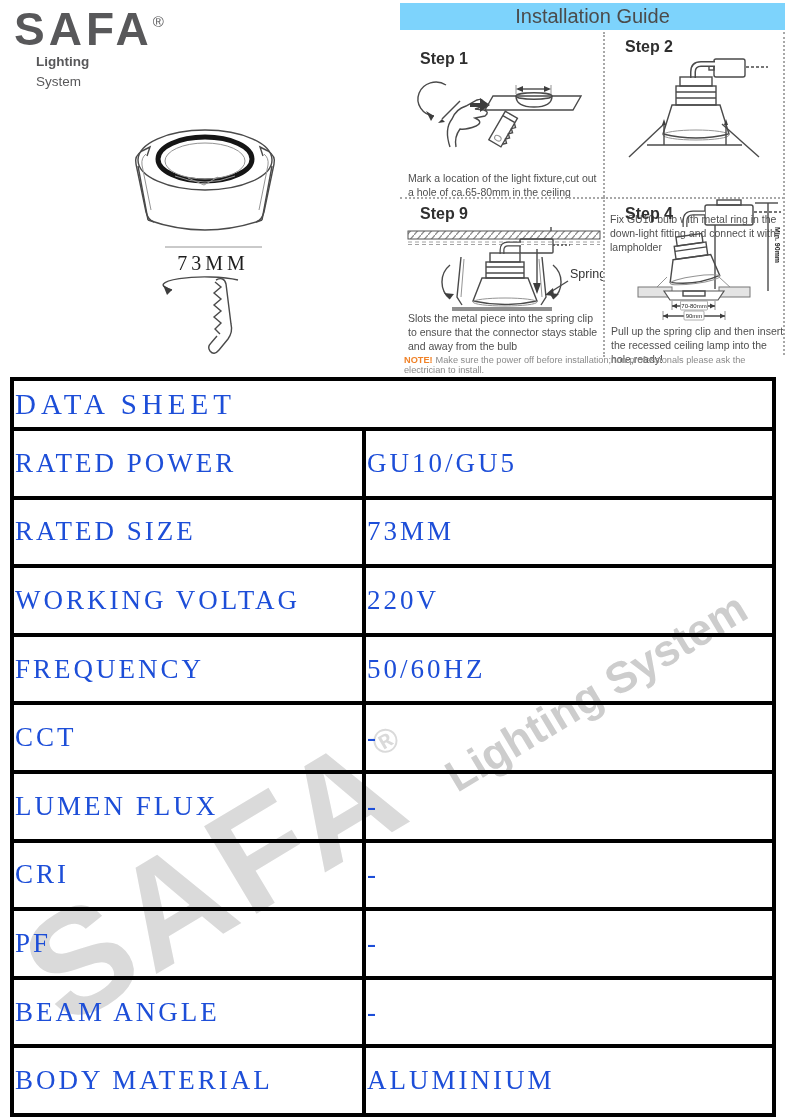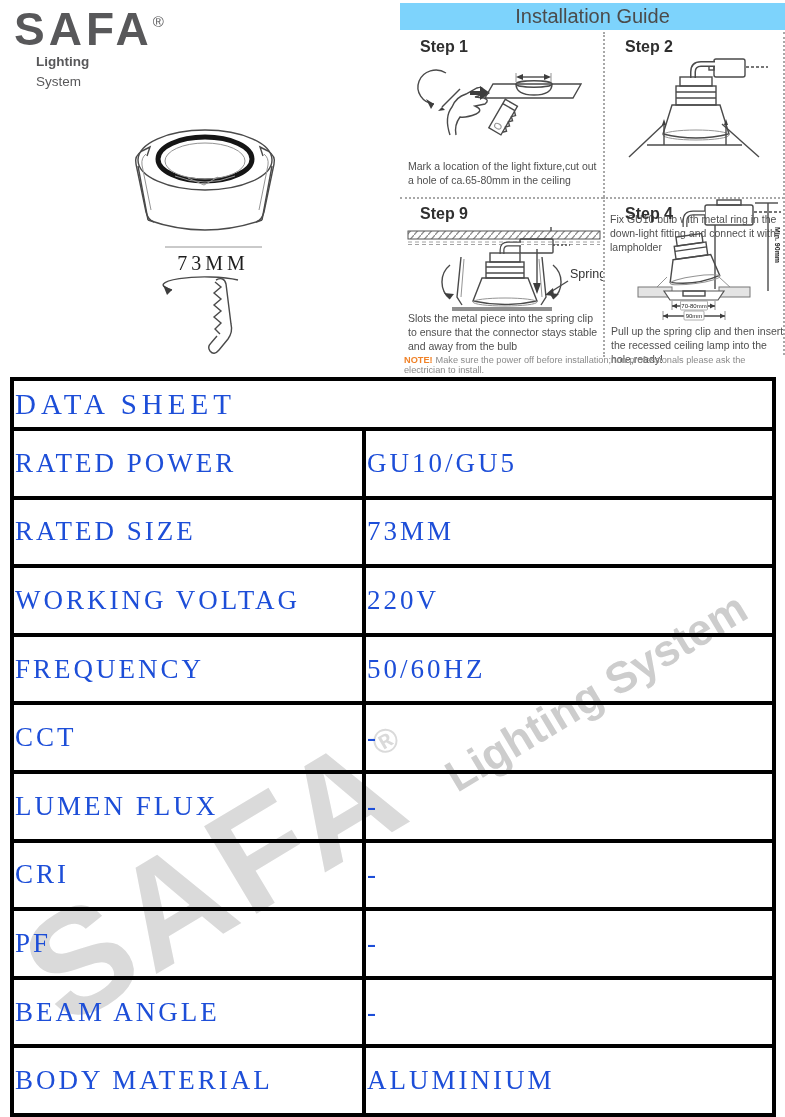--- a/index.html
+++ b/index.html
@@ -20,21 +20,21 @@
   .fil{fill:#3d3d3d;stroke:none;}
   .serif-dim{font-family:"Liberation Serif","DejaVu Serif",serif;font-size:20px;letter-spacing:4px;fill:#1d1d1d;}
 
   
   .guide-header{position:absolute;left:400px;top:3px;width:385px;height:27px;background:#7dd3fc;
     color:#4b4b4b;font-size:20px;text-align:center;line-height:27px;}
   .step{position:absolute;}
   .step h3{position:absolute;left:20px;top:6px;margin:0;font-size:16px;font-weight:600;color:#2f2f2f;}
   .step svg{position:absolute;left:0;}
   .caption{position:absolute;margin:0;font-size:10.5px;line-height:1.32;color:#4f4f4f;}
-  #step1{left:400px;top:32px;width:203px;height:165px;}
+  #step1{left:400px;top:44px;width:203px;height:165px;}
   #step2{left:603px;top:32px;width:182px;height:165px;border-left:2px dotted #a8a8a8;}
   #step3{left:400px;top:197px;width:203px;height:158px;border-top:2px dotted #a8a8a8;}
   #step4{left:603px;top:197px;width:182px;height:158px;border-left:2px dotted #a8a8a8;border-top:2px dotted #a8a8a8;}
   .guide-right-edge{position:absolute;left:783px;top:32px;height:323px;width:0;border-left:2px dotted #a8a8a8;}
   #step1 .caption{left:8px;top:128px;width:192px;}
   #step2 .caption{left:5px;top:133px;width:174px;margin-top:48px;}
   #step3 .caption{left:8px;top:113px;width:192px;}
   #step4 .caption{left:6px;top:126px;width:174px;}
   .note{position:absolute;left:404px;top:355px;width:380px;margin:0;font-size:9.2px;color:#8a8a8a;}
   .note-label{color:#f08228;font-weight:bold;margin-right:3px;}

